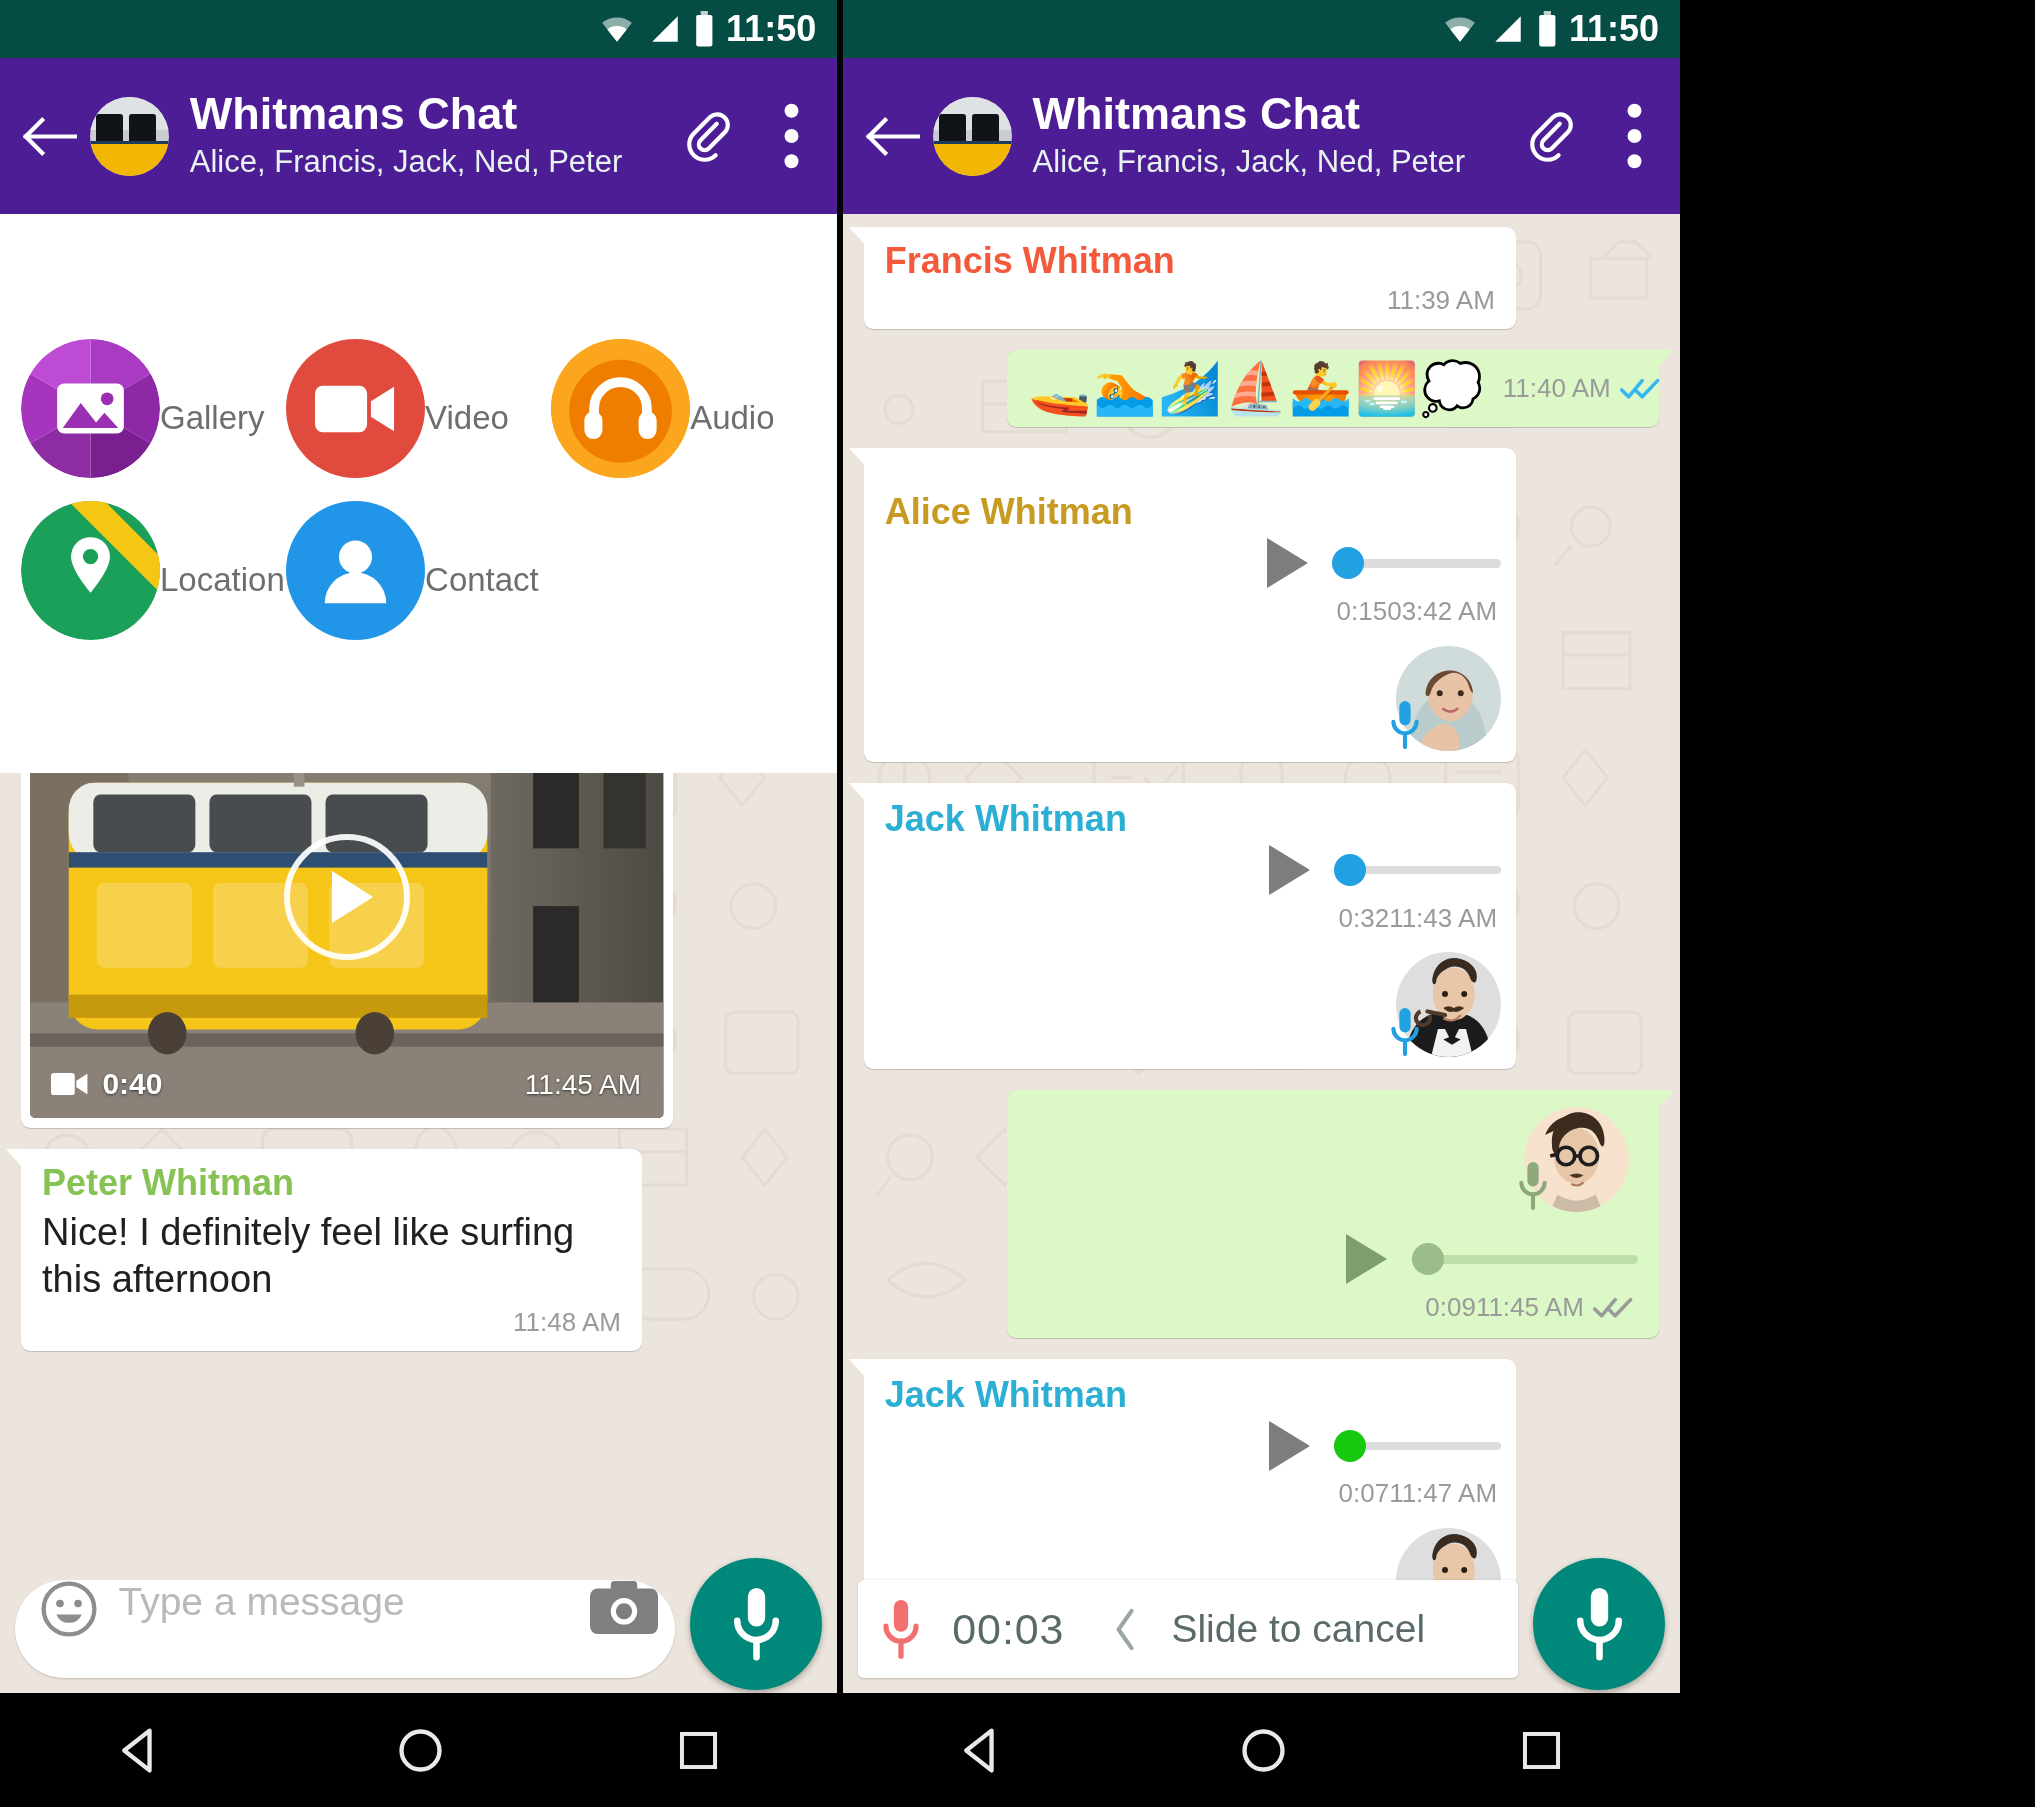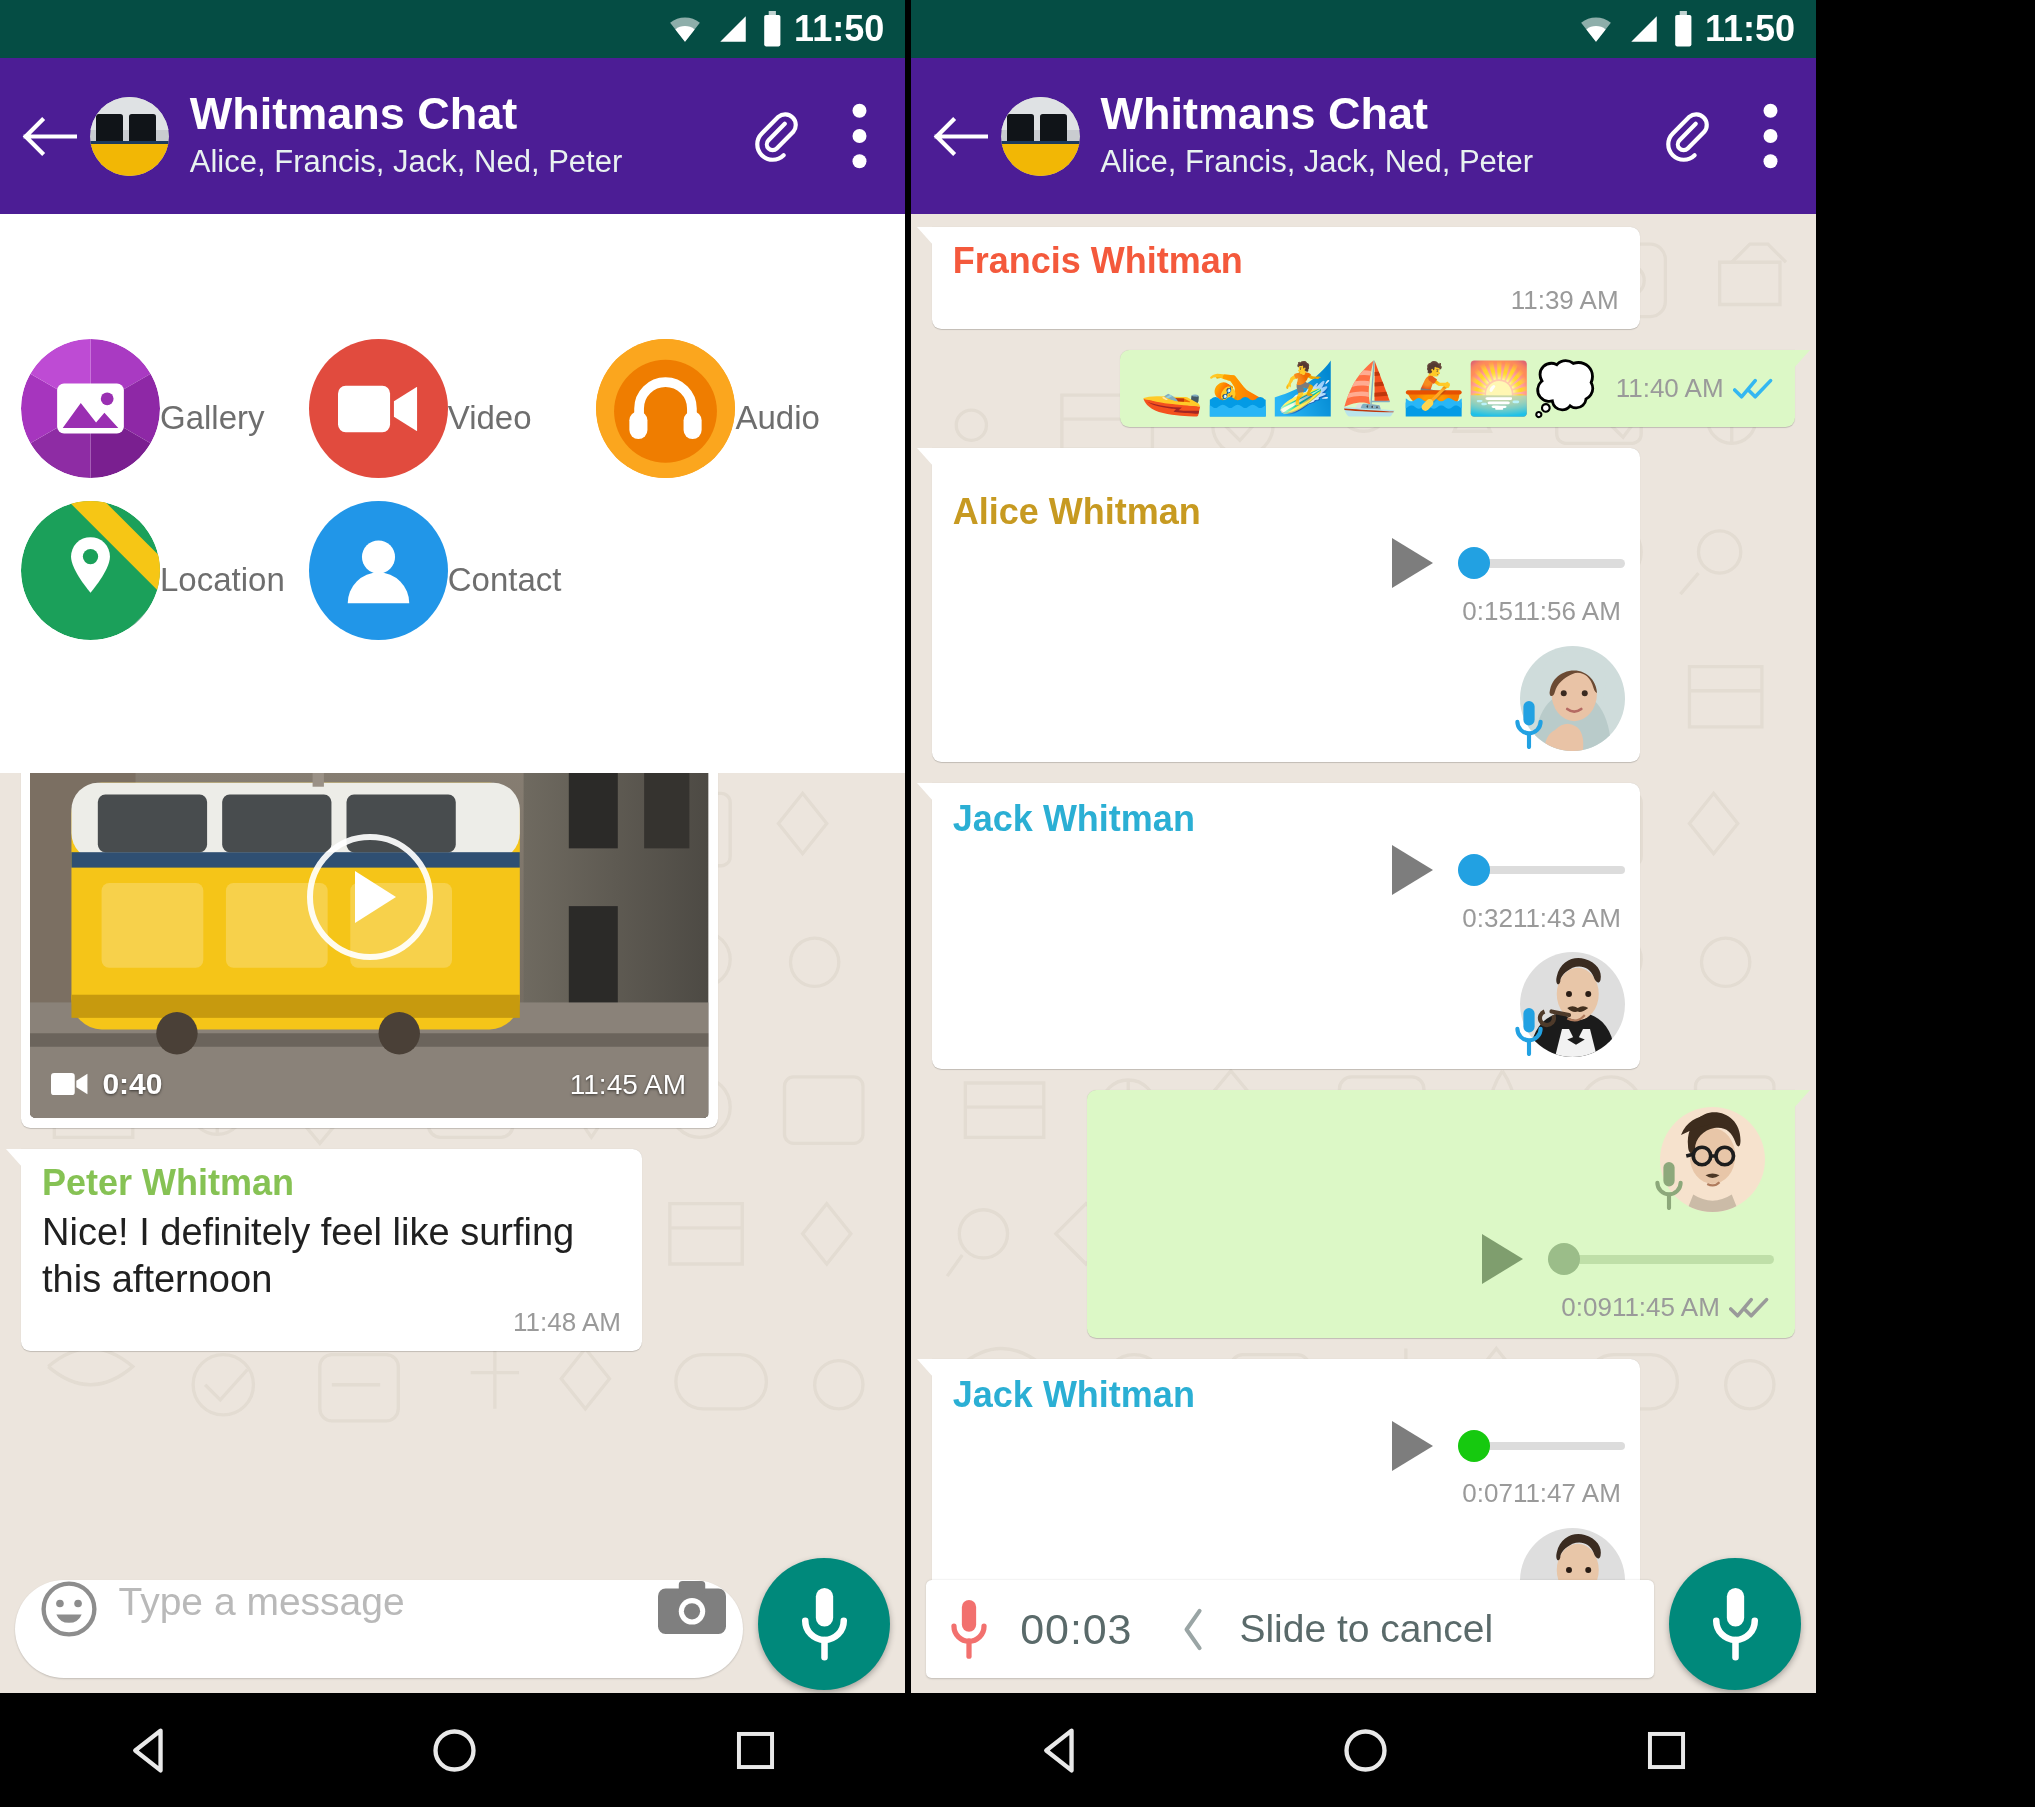--- a/index.html
+++ b/index.html
@@ -2,21 +2,21 @@
 <html style="font-size:15px"><head>
 <meta charset="utf-8">
 <style>
   * { box-sizing: border-box; margin: 0; padding: 0; }
   html, body {
     width: 2036px; height: 1808px;
     background: #000;
     font-family: "Liberation Sans", sans-serif;
     overflow: hidden;
   }
-  .screens { display: flex; width: 1816px; height: 1808px; background:#000; }
+  .screens { display: flex; width: 1680px; height: 1808px; background:#000; }
   .phone { position: relative; width: 1015px; height: 1808px; overflow: hidden; background:#ECE5DD; }
   .phone.right { margin-left: 5.6px; width: 1015px; }
 
   
   .statusbar {
     position: relative; height: 58px; background: #054D44;
     display: flex; align-items: center; justify-content: flex-end;
     padding-right: 21px; gap: 10.4px;
   }
   .sb-time { color:#fff; font-size:36px; font-weight:700; letter-spacing:0px; line-height:1; }
@@ -660,21 +660,21 @@
               <div class="aud-left">
                 <div class="play-row">
                   <div class="play-tri"></div>
                   <div class="seek">
                     <div class="seek-track"></div>
                     <div class="seek-knob" style="left:0;"></div>
                   </div>
                 </div>
                 <div class="aud-meta">
                   <span class="aud-dur">0:15</span>
-                  <span class="aud-time">11:56 AM</span>
+                  <span class="aud-time">03:42 AM</span>
                 </div>
               </div>
               <div class="av-wrap">
                 <div class="av-img">
                   <svg width="105" height="105" viewBox="0 0 60 60" class="face">
                     <rect width="60" height="60" fill="#cfdcdb"></rect>
                     <path d="M8 60 c0 -22 10 -34 22 -34 c12 0 22 12 22 34 z" fill="#b9cbca"></path>
                     <ellipse cx="31" cy="27" rx="13" ry="16" fill="#e9c3a6"></ellipse>
                     <path d="M16 22 c0 -12 8 -18 15 -18 c8 0 15 6 15 18 c0 6 -3 6 -4 2 c-2 -8 -8 -10 -12 -8 c-5 2 -9 6 -10 10 c-1 4 -4 4 -4 -4 z" fill="#6b4a33"></path>
                     <path d="M12 24 c-2 -14 8 -22 19 -22 c11 0 20 8 18 22 c-1 7 -4 10 -5 6 c1 -10 -6 -16 -13 -16 c-8 0 -15 6 -14 16 c0 4 -4 2 -5 -6 z" fill="#cfdcdb"></path>

